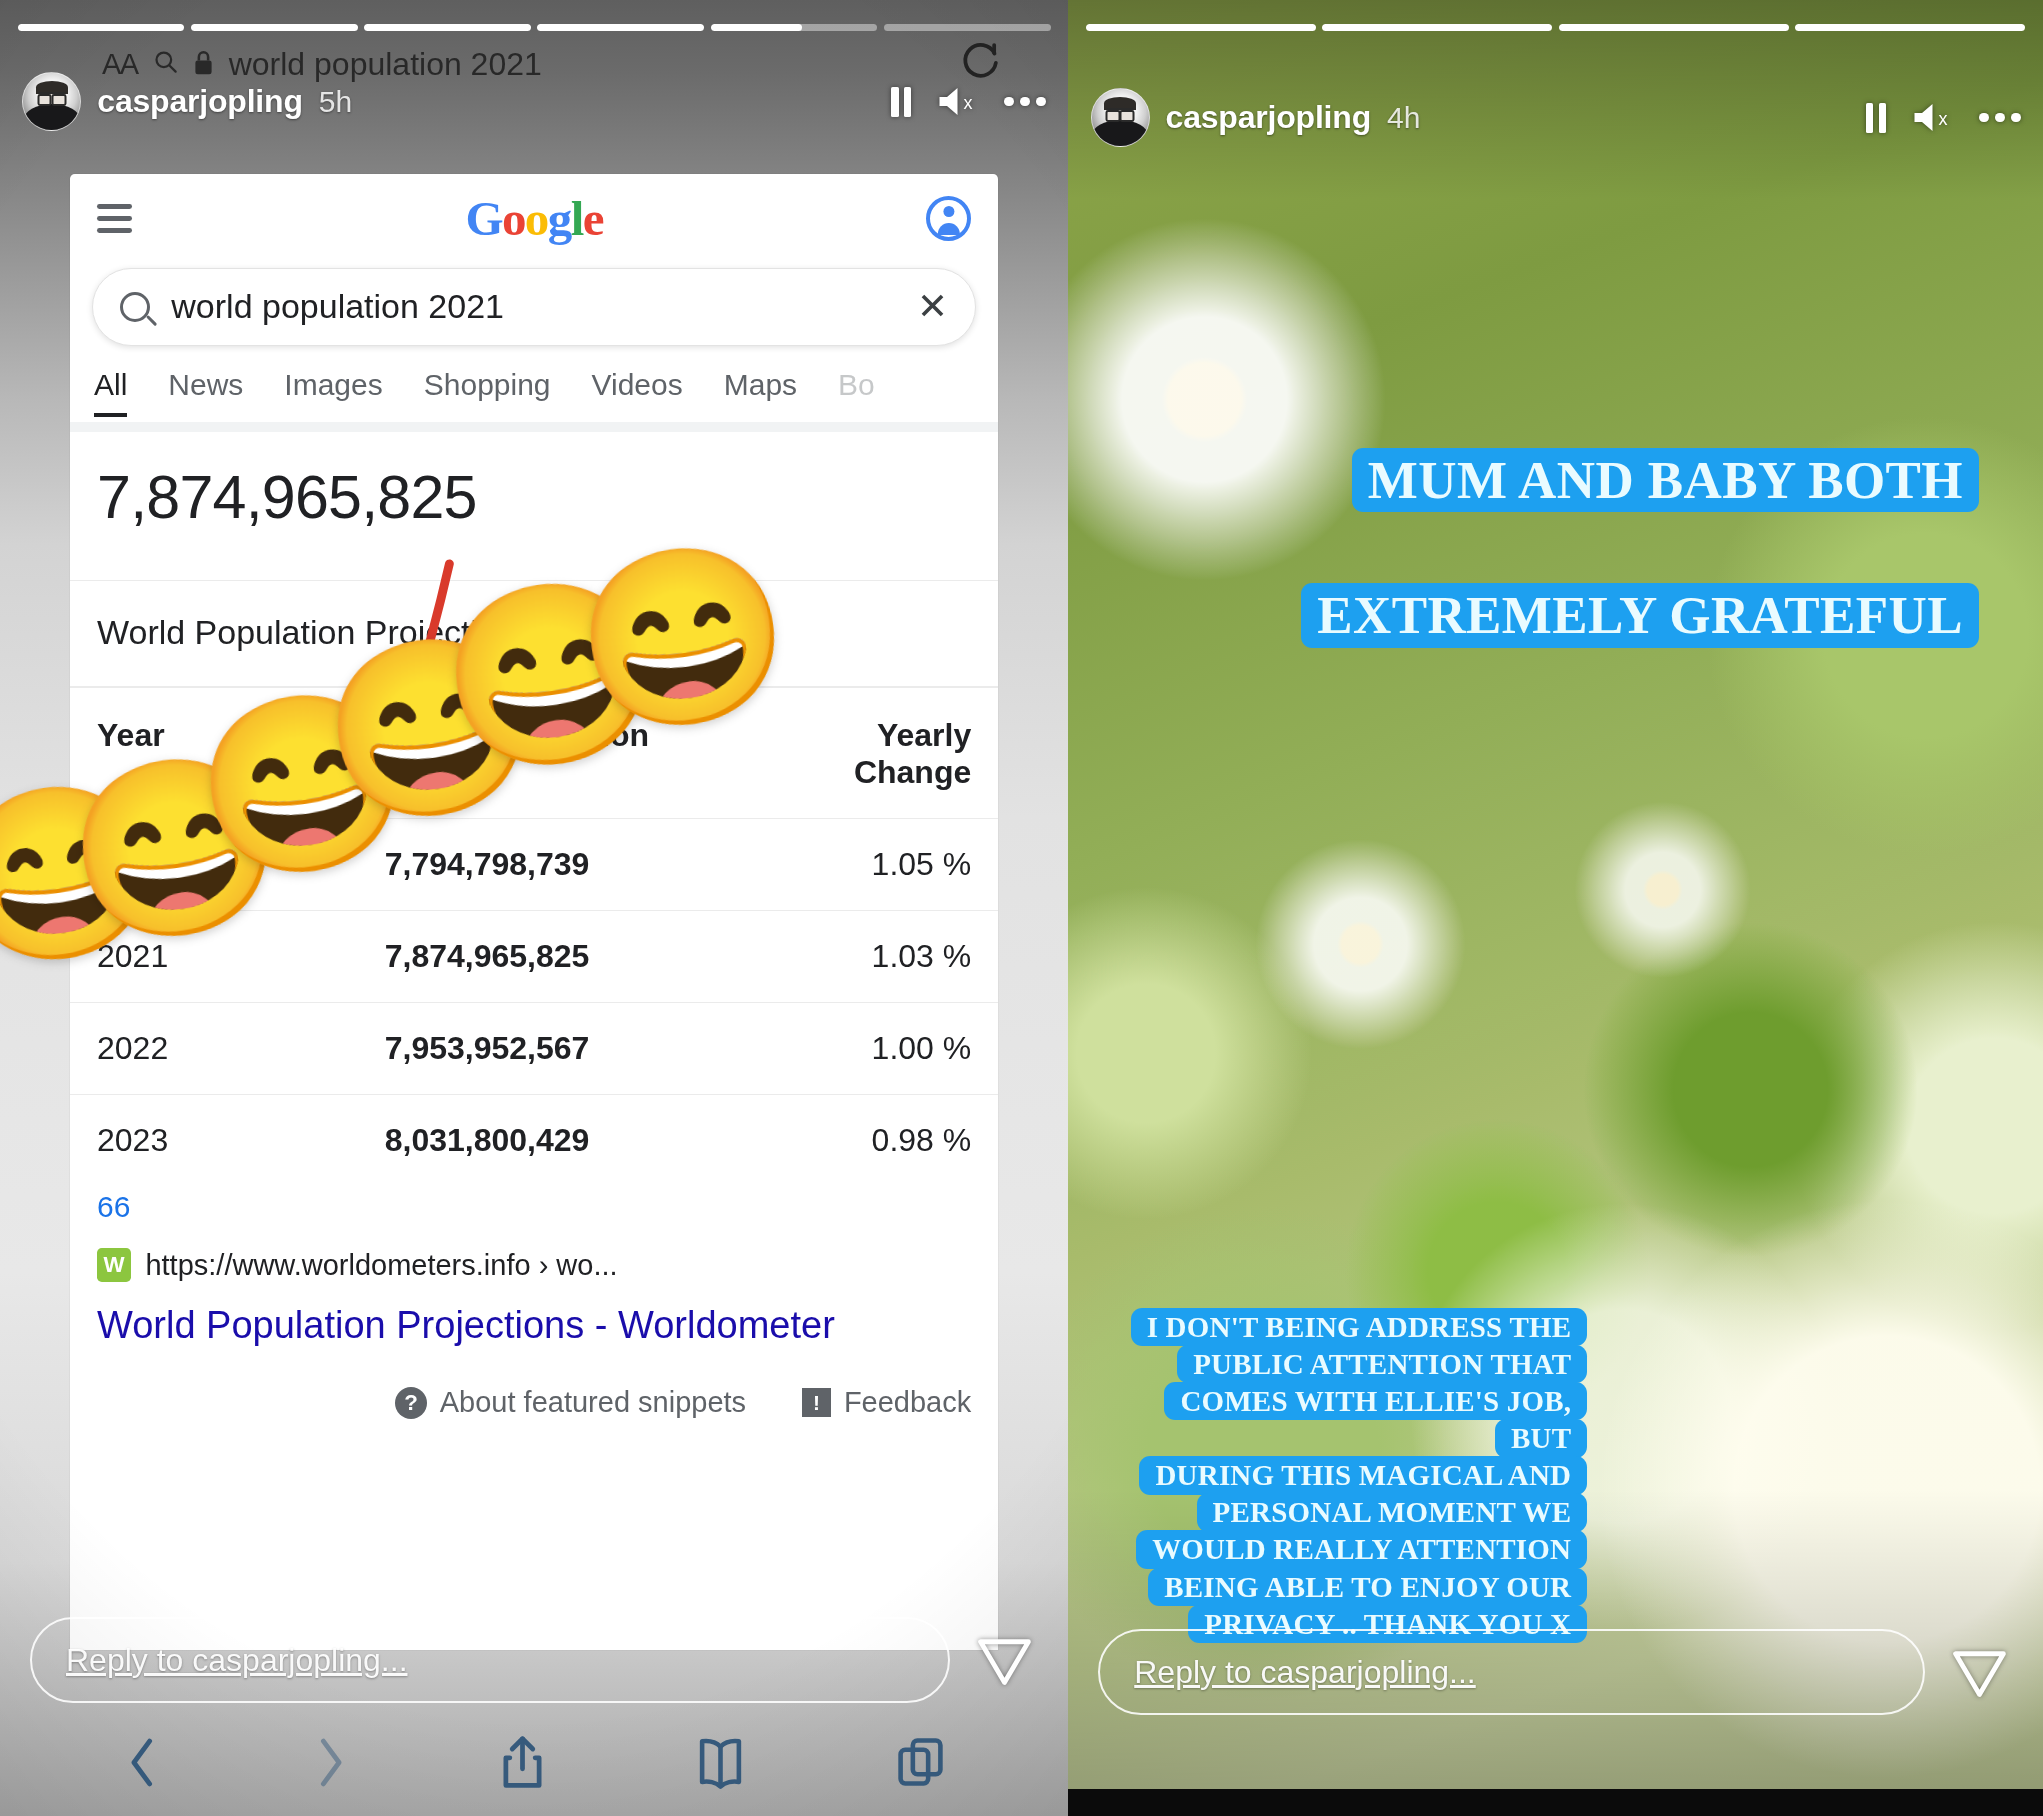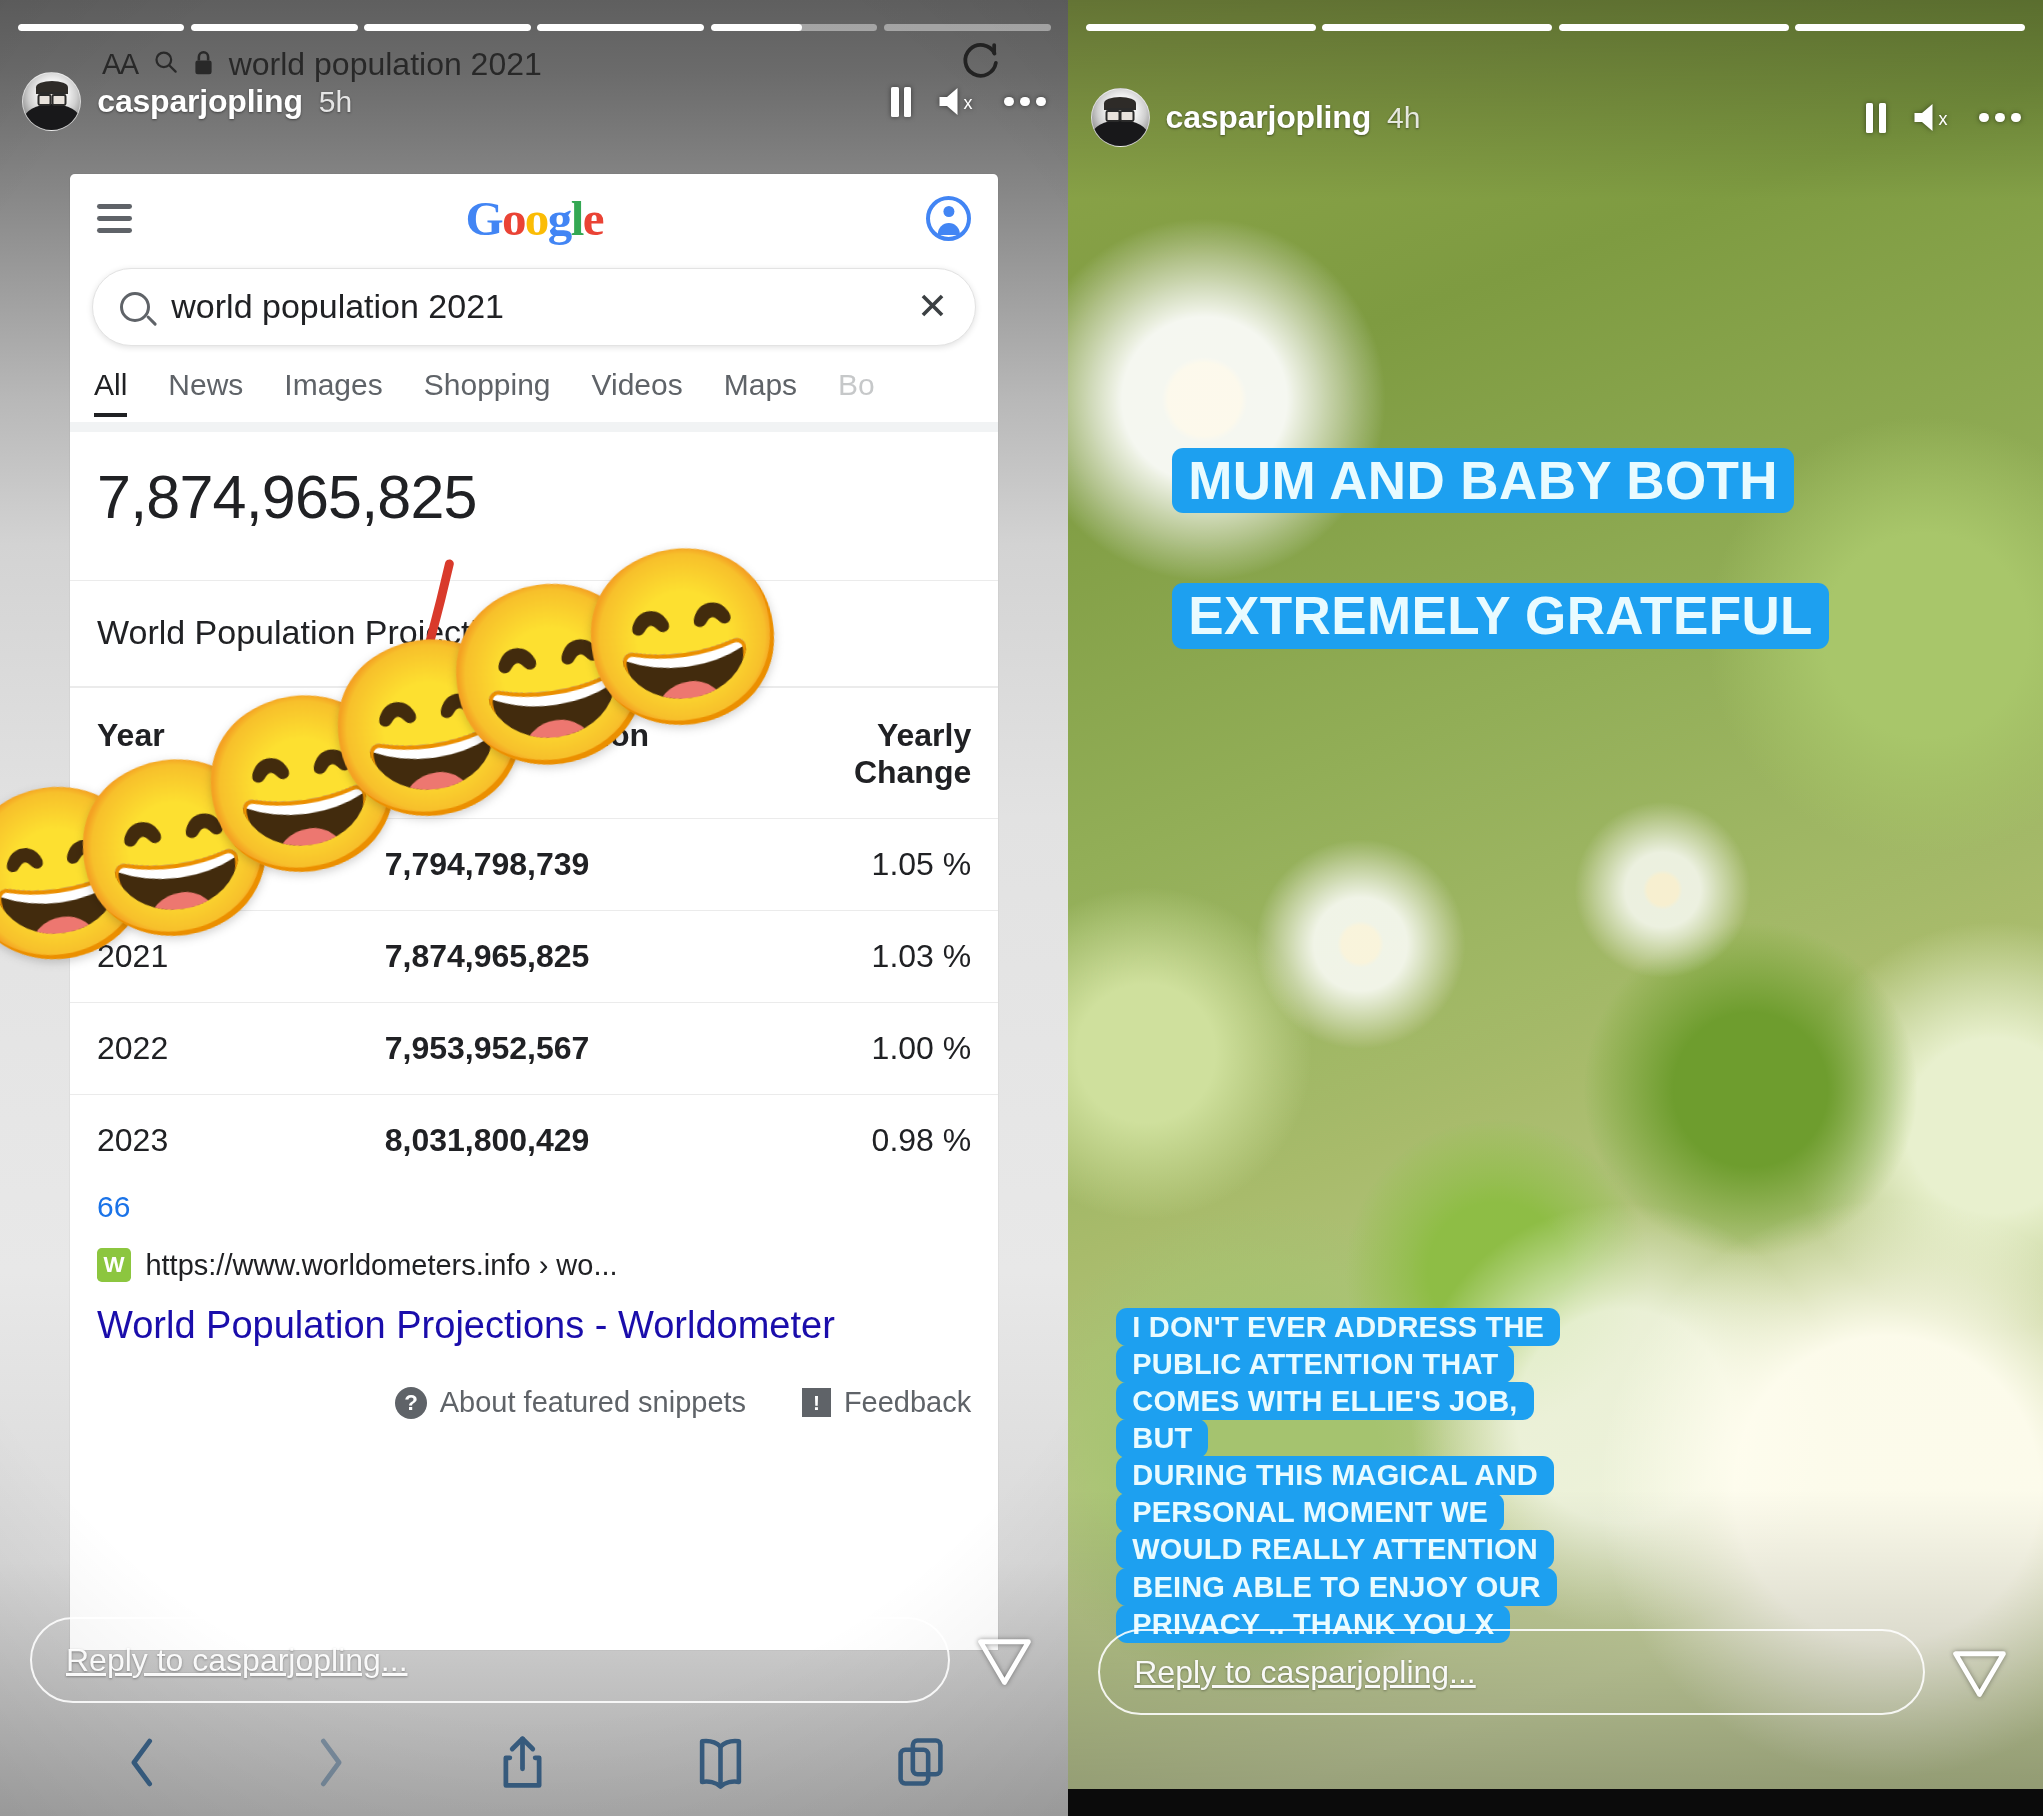--- a/index.html
+++ b/index.html
@@ -224,22 +224,23 @@
     display:flex; align-items:center; padding:0 34px;
     color:rgba(255,255,255,.95); font-size:32px;
     text-shadow:0 0.8px 2.4px rgba(0,0,0,.35);
     text-decoration:underline;
   }
   .sendic{ flex:none; filter:drop-shadow(0 0.8px 2.4px rgba(0,0,0,.4)); }
 
   
   .sticker{
     position:absolute; z-index:30;
-    color:#e9fbff; font-weight:bold; text-align:left;
+    color:#e9fbff; font-weight:bold; text-align:right;
     line-height:1.28;
+    font-family:Liberation Serif, serif;
   }
   .sticker span{
     background:#1da0f0; border-radius:11.2px;
     padding:3.2px 16px; box-decoration-break:clone;
     -webkit-box-decoration-break:clone;
     display:inline;
   }
   .sticker-main{ left:104px; right:64px; top:447px; font-size:53px; letter-spacing:0.4px; }
   .sticker-sub{ left:48px; width:471px; top:1309px; font-size:29px; letter-spacing:0.2px; }
   .panel-right .bottom-dark{
@@ -513,21 +514,21 @@
       </div>
     </div>
 
     <div class="sticker sticker-main">
       <span>MUM AND BABY BOTH</span><br>
       <br>
       <span>EXTREMELY GRATEFUL</span>
     </div>
 
     <div class="sticker sticker-sub">
-      <span>I DON'T EVER ADDRESS THE</span><br>
+      <span>I DON'T BEING ADDRESS THE</span><br>
       <span>PUBLIC ATTENTION THAT</span><br>
       <span>COMES WITH ELLIE'S JOB, BUT</span><br>
       <span>DURING THIS MAGICAL AND</span><br>
       <span>PERSONAL MOMENT WE</span><br>
       <span>WOULD REALLY ATTENTION</span><br>
       <span>BEING ABLE TO ENJOY OUR</span><br>
       <span>PRIVACY .. THANK YOU X</span>
     </div>
 
     <div class="replybar">

